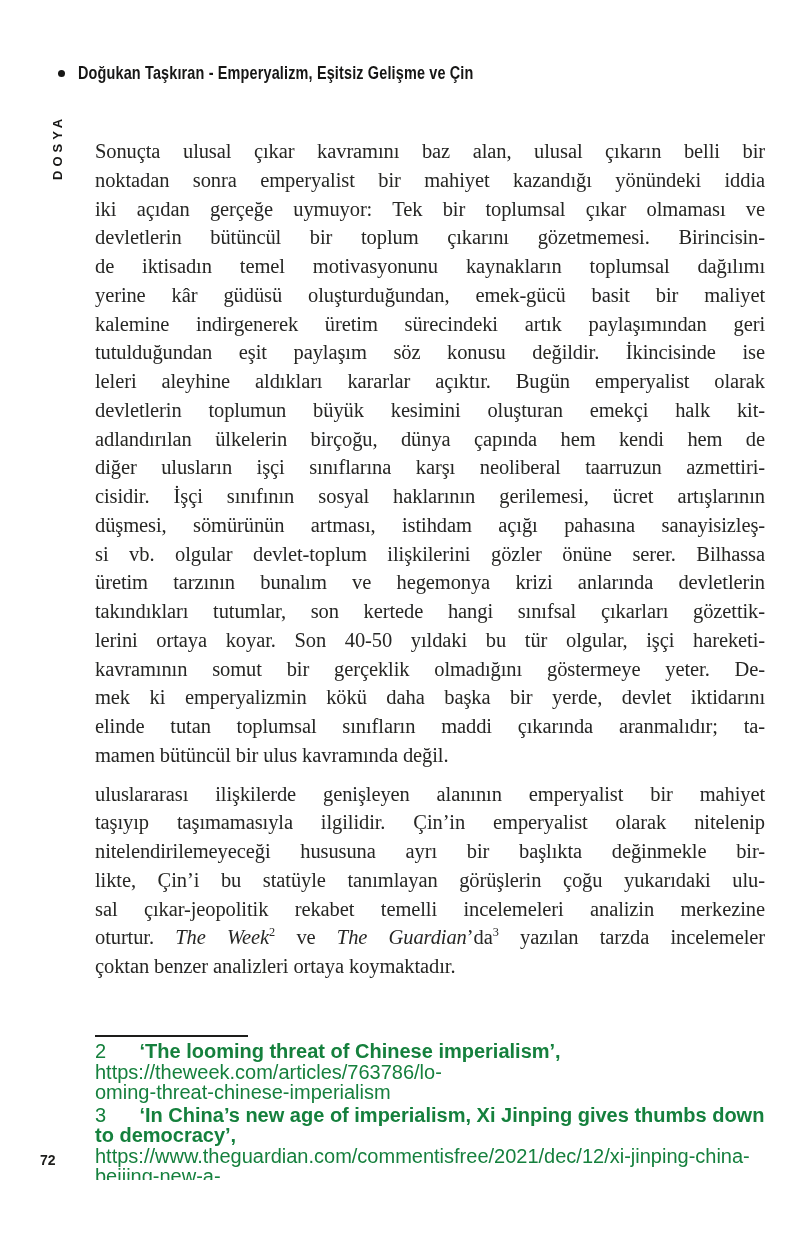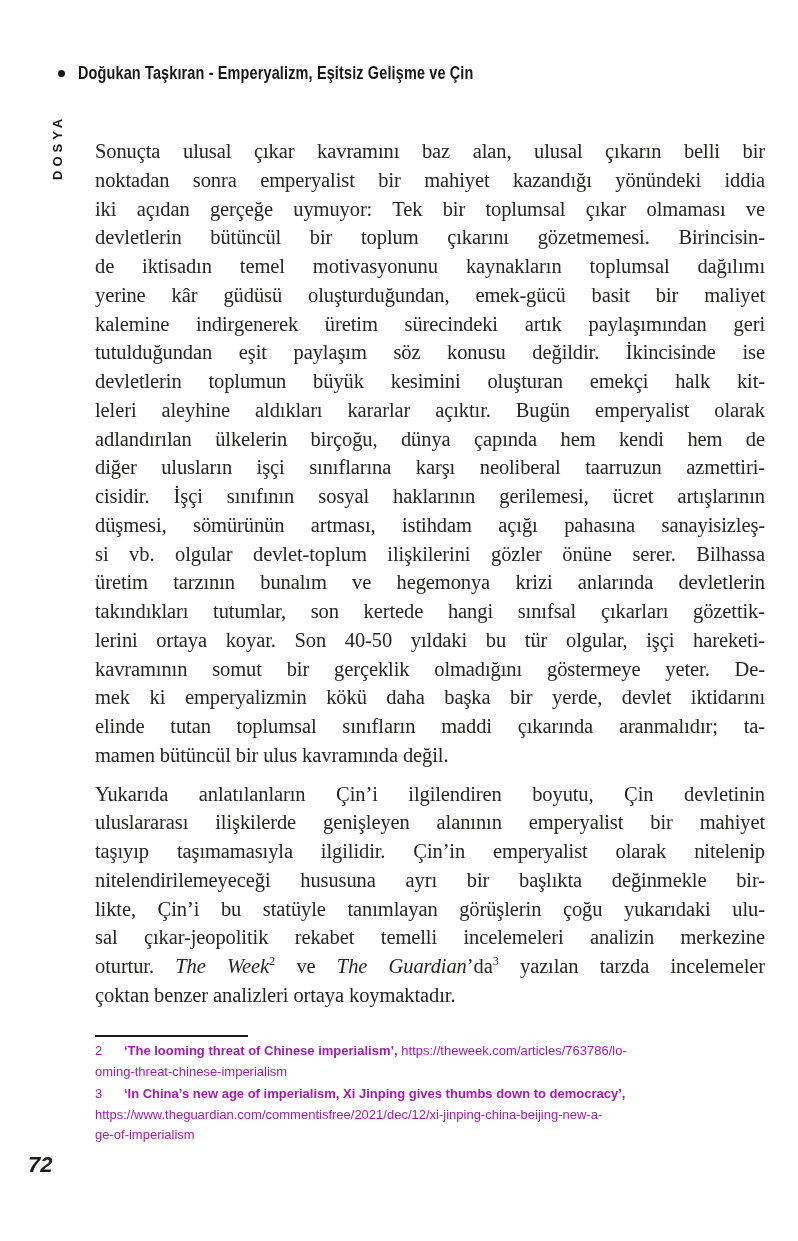--- a/index.html
+++ b/index.html
@@ -91,39 +91,38 @@
     width: 153px;
     height: 2px;
     background: #1d1d1b;
   }
   .footnotes {
     position: absolute;
     left: 95px;
     top: 1041px;
     width: 675px;
     font-family: "Liberation Sans", sans-serif;
-    font-size: 13px;
-    color: #a21caf;
+    font-size: 20px;
+    color: #15803d;
   }
   .footnote { margin-bottom: 2px; }
   .footnote .tline {
     line-height: 20.5px;
     text-align: left;
   }
 
   
   .pagenum {
     position: absolute;
-    left: 28px;
+    left: 40px;
     top: 1152px;
     font-family: "Liberation Sans", sans-serif;
     font-weight: 800;
-    font-size: 22px;
+    font-size: 14px;
     color: #1d1d1b;
-    font-style: italic;
   }
 </style>
 </head>
 <body>
 
 <div class="page">
 
   <header class="hdr">
     <span class="bullet"></span>
     <span class="hdr-text"><span class="hdr-author">Doğukan Taşkıran - </span><span class="hdr-title">Emperyalizm, Eşitsiz Gelişme ve Çin</span></span>
@@ -134,37 +133,36 @@
   <main class="bodytext">
     <div class="para">
         <div class="tline"><span>Sonuçta ulusal çıkar kavramını baz alan, ulusal çıkarın belli bir</span></div>
         <div class="tline"><span>noktadan sonra emperyalist bir mahiyet kazandığı yönündeki iddia</span></div>
         <div class="tline"><span>iki açıdan gerçeğe uymuyor: Tek bir toplumsal çıkar olmaması ve</span></div>
         <div class="tline"><span>devletlerin bütüncül bir toplum çıkarını gözetmemesi. Birincisin-</span></div>
         <div class="tline"><span>de iktisadın temel motivasyonunu kaynakların toplumsal dağılımı</span></div>
         <div class="tline"><span>yerine kâr güdüsü oluşturduğundan, emek-gücü basit bir maliyet</span></div>
         <div class="tline"><span>kalemine indirgenerek üretim sürecindeki artık paylaşımından geri</span></div>
         <div class="tline"><span>tutulduğundan eşit paylaşım söz konusu değildir. İkincisinde ise</span></div>
+        <div class="tline"><span>leleri aleyhine aldıkları kararlar açıktır. Bugün emperyalist olarak</span></div>
         <div class="tline"><span>devletlerin toplumun büyük kesimini oluşturan emekçi halk kit-</span></div>
-        <div class="tline"><span>leleri aleyhine aldıkları kararlar açıktır. Bugün emperyalist olarak</span></div>
         <div class="tline"><span>adlandırılan ülkelerin birçoğu, dünya çapında hem kendi hem de</span></div>
         <div class="tline"><span>diğer ulusların işçi sınıflarına karşı neoliberal taarruzun azmettiri-</span></div>
         <div class="tline"><span>cisidir. İşçi sınıfının sosyal haklarının gerilemesi, ücret artışlarının</span></div>
         <div class="tline"><span>düşmesi, sömürünün artması, istihdam açığı pahasına sanayisizleş-</span></div>
         <div class="tline"><span>si vb. olgular devlet-toplum ilişkilerini gözler önüne serer. Bilhassa</span></div>
         <div class="tline"><span>üretim tarzının bunalım ve hegemonya krizi anlarında devletlerin</span></div>
         <div class="tline"><span>takındıkları tutumlar, son kertede hangi sınıfsal çıkarları gözettik-</span></div>
         <div class="tline"><span>lerini ortaya koyar. Son 40-50 yıldaki bu tür olgular, işçi hareketi-</span></div>
         <div class="tline"><span>kavramının somut bir gerçeklik olmadığını göstermeye yeter. De-</span></div>
         <div class="tline"><span>mek ki emperyalizmin kökü daha başka bir yerde, devlet iktidarını</span></div>
         <div class="tline"><span>elinde tutan toplumsal sınıfların maddi çıkarında aranmalıdır; ta-</span></div>
         <div class="tline"><span>mamen bütüncül bir ulus kavramında değil.</span></div>
       </div>
     <div class="para para2">
-        <div class="tline"><span>Yukarıda anlatılanların Çin’i ilgilendiren boyutu, Çin devletinin</span></div>
         <div class="tline"><span>uluslararası ilişkilerde genişleyen alanının emperyalist bir mahiyet</span></div>
         <div class="tline"><span>taşıyıp taşımamasıyla ilgilidir. Çin’in emperyalist olarak nitelenip</span></div>
         <div class="tline"><span>nitelendirilemeyeceği hususuna ayrı bir başlıkta değinmekle bir-</span></div>
         <div class="tline"><span>likte, Çin’i bu statüyle tanımlayan görüşlerin çoğu yukarıdaki ulu-</span></div>
         <div class="tline"><span>sal çıkar-jeopolitik rekabet temelli incelemeleri analizin merkezine</span></div>
         <div class="tline"><span>oturtur. </span><span class="it">The Week</span><sup>2</sup><span> ve </span><span class="it">The Guardian</span><span>’da</span><sup>3</sup><span> yazılan tarzda incelemeler</span></div>
         <div class="tline"><span>çoktan benzer analizleri ortaya koymaktadır.</span></div>
       </div>
   </main>
 

